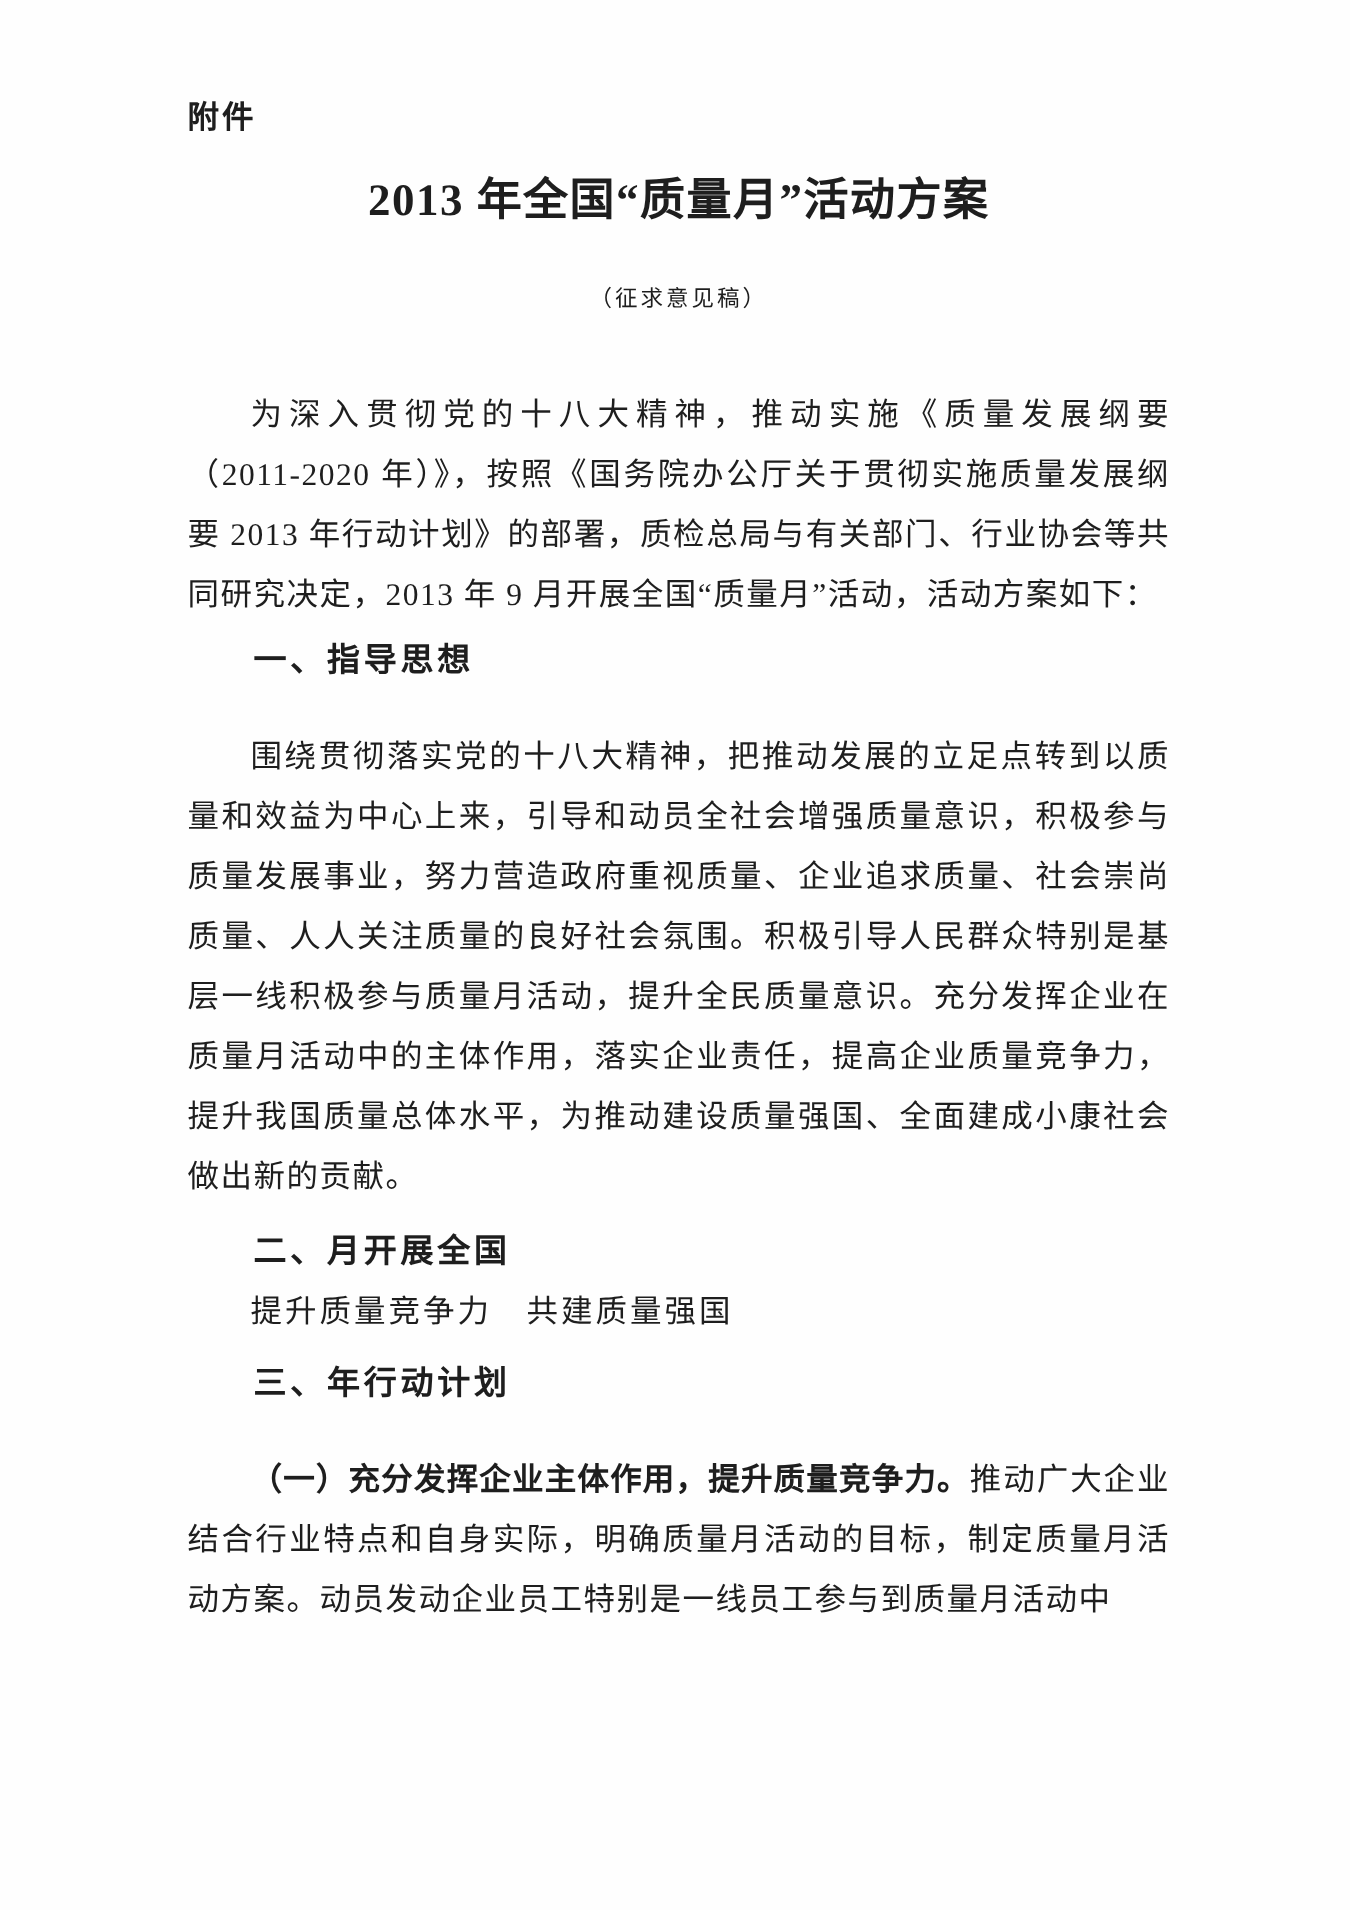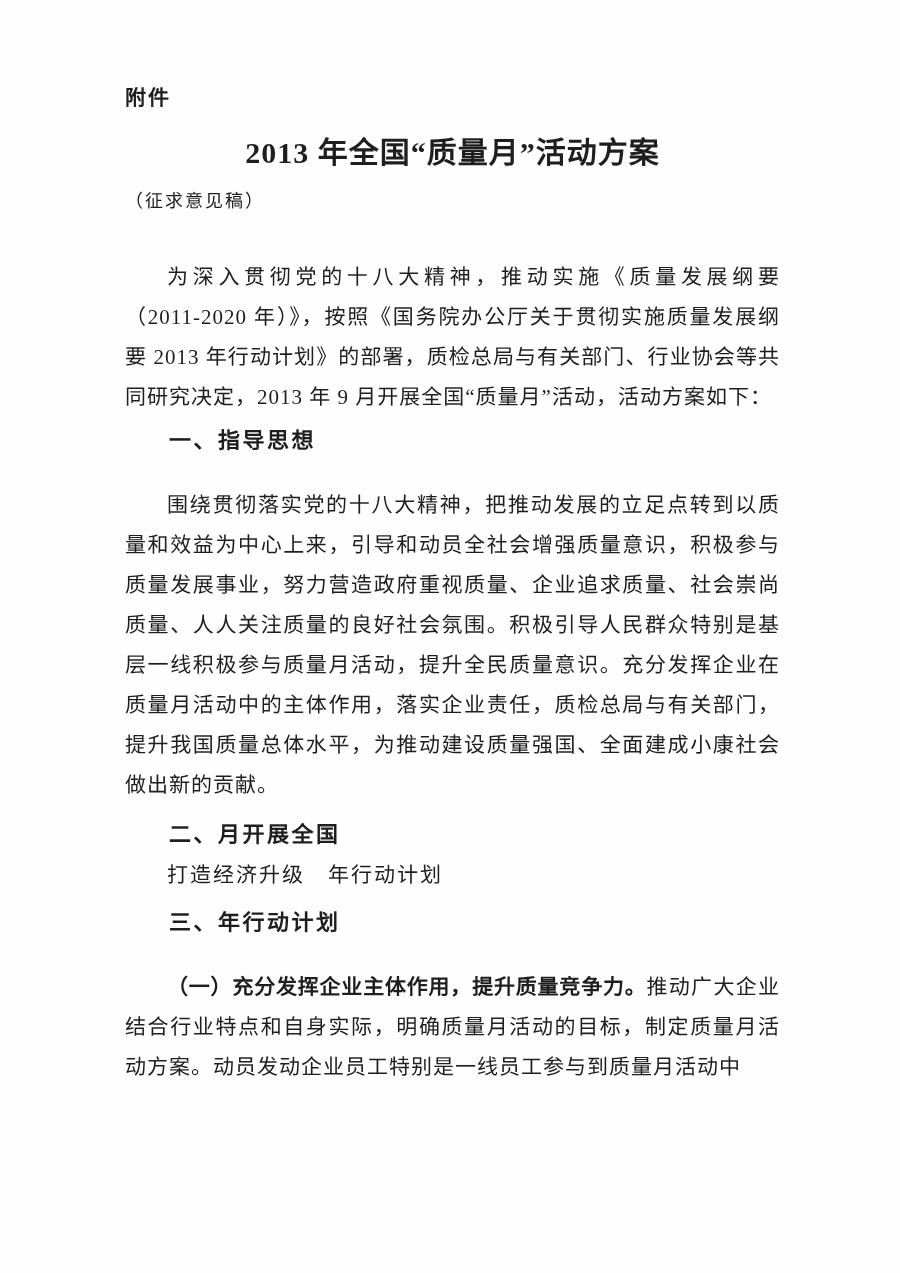--- a/index.html
+++ b/index.html
@@ -13,21 +13,21 @@
     width: 900px;
     height: 1273px;
     margin: 0 auto;
     background: #fefefe;
     color: #1e1e1e;
     font-family: "Liberation Serif", "DejaVu Serif", serif;
     overflow: hidden;
   }
 
   .content {
-    padding: 85px 120px 0 125px;
+    padding: 66px 120px 0 125px;
     width: 100%;
   }
 
   
   .attachment {
     font-family: "Liberation Sans", "DejaVu Sans", sans-serif;
     font-weight: bold;
     font-size: 21px;
     line-height: 26px;
     letter-spacing: 2px;
@@ -40,22 +40,23 @@
     font-family: "Liberation Serif", "DejaVu Serif", serif;
     font-weight: bold;
     font-size: 30px;
     line-height: 38px;
     letter-spacing: 1px;
     white-space: nowrap;
   }
 
   
   .doc-subtitle {
-    margin-top: 16px;
-    font-size: 18px;
+    margin-top: 34px;
+    text-align: center;
+    font-size: 15px;
     line-height: 26px;
     letter-spacing: 2px;
   }
 
   .body-text {
     margin-top: 43px;
     font-size: 21px;
     line-height: 40px;
     letter-spacing: 1px;
     text-align: justify;
@@ -102,25 +103,25 @@
     <h1 class="doc-title">2013 年全国“质量月”活动方案</h1>
 
     <div class="doc-subtitle">（征求意见稿）</div>
 
     <div class="body-text">
 
       <p class="para">为深入贯彻党的十八大精神，推动实施《质量发展纲要（2011⁠-⁠2020 年）》，按照《国务院办公厅关于贯彻实施质量发展纲要 2013 年行动计划》的部署，质检总局与有关部门、行业协会等共同研究决定，2013 年 9 月开展全国“质量月”活动，活动方案如下：</p>
 
       <p class="heading heading-1">一、指导思想</p>
 
-      <p class="para">围绕贯彻落实党的十八大精神，把推动发展的立足点转到以质量和效益为中心上来，引导和动员全社会增强质量意识，积极参与质量发展事业，努力营造政府重视质量、企业追求质量、社会崇尚质量、人人关注质量的良好社会氛围。积极引导人民群众特别是基层一线积极参与质量月活动，提升全民质量意识。充分发挥企业在质量月活动中的主体作用，落实企业责任，质检总局与有关部门，提升我国质量总体水平，为推动建设质量强国、全面建成小康社会做出新的贡献。</p>
+      <p class="para">围绕贯彻落实党的十八大精神，把推动发展的立足点转到以质量和效益为中心上来，引导和动员全社会增强质量意识，积极参与质量发展事业，努力营造政府重视质量、企业追求质量、社会崇尚质量、人人关注质量的良好社会氛围。积极引导人民群众特别是基层一线积极参与质量月活动，提升全民质量意识。充分发挥企业在质量月活动中的主体作用，落实企业责任，提高企业质量竞争力，提升我国质量总体水平，为推动建设质量强国、全面建成小康社会做出新的贡献。</p>
 
       <p class="heading heading-2">二、月开展全国</p>
 
-      <p class="theme-line">打造经济升级　年行动计划</p>
+      <p class="theme-line">提升质量竞争力　共建质量强国</p>
 
       <p class="heading heading-3">三、年行动计划</p>
 
       <p class="para item-para"><span class="item-lead">（一）充分发挥企业主体作用，提升质量竞争力。</span><span>推动广大企业结合行业特点和自身实际，明确质量月活动的目标，制定质量月活动方案。动员发动企业员工特别是一线员工参与到质量月活动中</span></p>
 
     </div>
   </div>
 </div>
 
 </body></html>

